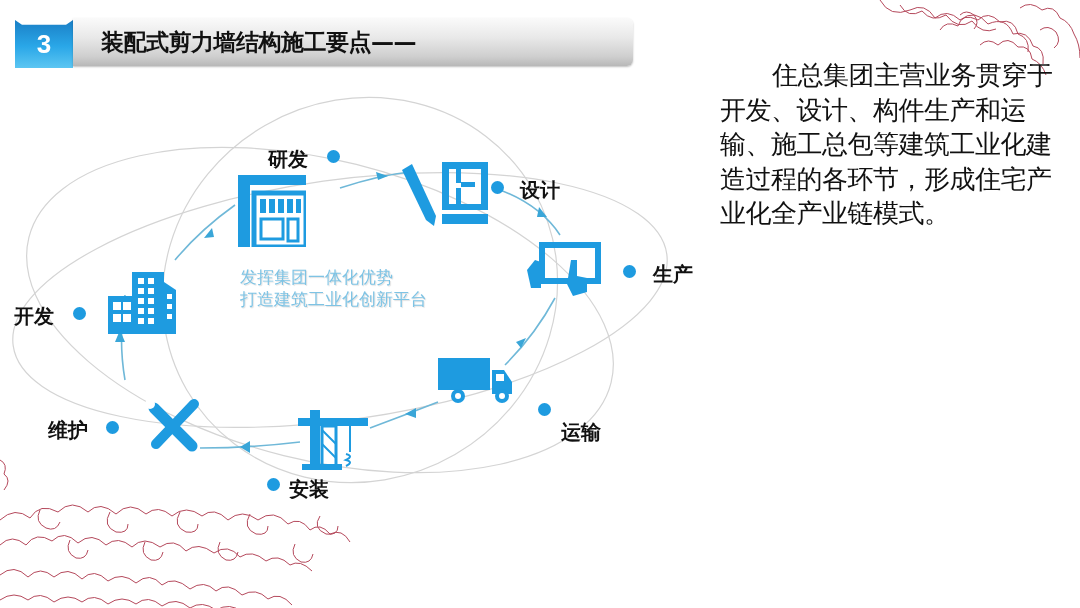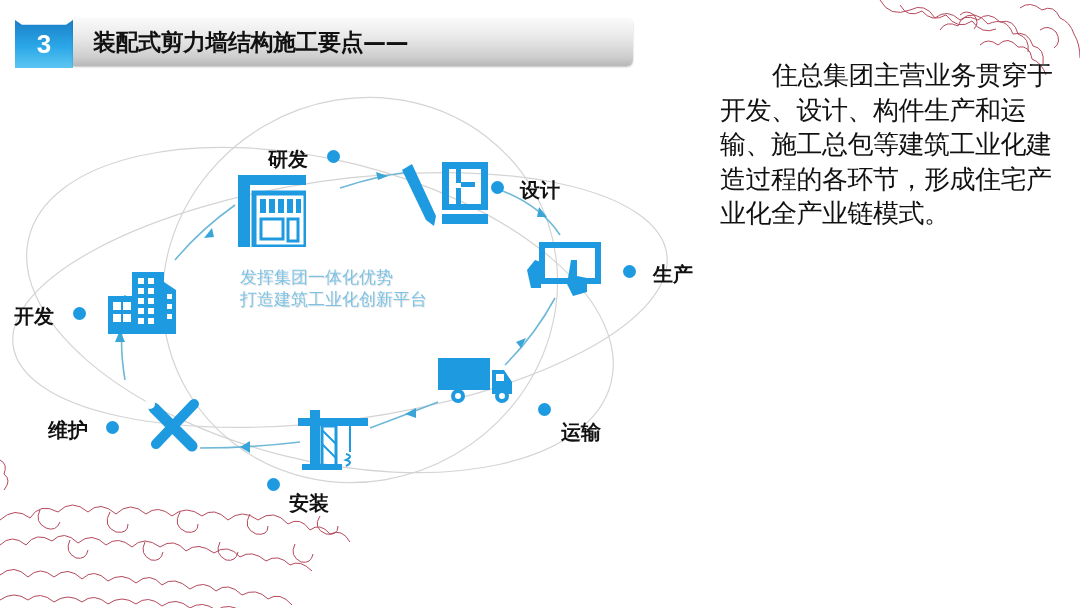--- a/index.html
+++ b/index.html
@@ -17,21 +17,21 @@
     color: #fff; font-weight: bold; font-size: 26px;
     display: flex; align-items: center; justify-content: center;
     font-family: "Liberation Sans", sans-serif;
     clip-path: polygon(0 0, 12% 10%, 88% 10%, 100% 0, 100% 100%, 0 100%);
   }
   .title-bar {
     position: absolute; left: 58px; top: 0; width: 560px; height: 48px;
     border-radius: 0 6px 6px 0;
     background: linear-gradient(180deg, #fafafa 0%, #e9e9e9 40%, #cfcfcf 80%, #b8b8b8 100%);
     box-shadow: 0 1px 2px rgba(0,0,0,0.25);
-    display: flex; align-items: center; padding-left: 20px; box-sizing: border-box;
+    display: flex; align-items: center; padding-left: 28px; box-sizing: border-box;
     font-size: 23px; font-weight: bold; letter-spacing: -0.5px;
   }
   .title-main { color: #111; }
   .title-sub { color: #f4b48b; }
 
   .diagram { position: absolute; left: 0; top: 80px; width: 710px; height: 440px; }
   .diagram svg { position: absolute; left: 0; top: 0; }
 
   .label {
     position: absolute; font-size: 20px; font-weight: bold; color: #111;
@@ -179,21 +179,21 @@
         <circle cx="64" cy="40" r="7"></circle>
     </g>
     <g fill="#fff">
         <circle cx="20" cy="40" r="3"></circle>
         <circle cx="64" cy="40" r="3"></circle>
         <rect x="58" y="18" width="8" height="7"></rect>
       </g>
   </svg>
 
   <span class="dot" style="left:267px;top:398px"></span>
-  <span class="label" style="left:289px;top:410px">安装</span>
+  <span class="label" style="left:289px;top:396px">安装</span>
   <svg class="icon" style="left:298px;top:330px" width="70" height="62" viewBox="0 0 70 62">
     <g fill="#1e9be0">
       <rect x="0" y="8" width="70" height="8"></rect>
       <rect x="12" y="0" width="10" height="56"></rect>
       <rect x="4" y="54" width="40" height="6"></rect>
       <rect x="24" y="16" width="14" height="40" fill="none" stroke="#1e9be0" stroke-width="3"></rect>
     </g>
     <g stroke="#1e9be0" stroke-width="2" fill="none">
       <line x1="24" y1="20" x2="38" y2="34"></line>
         <line x1="24" y1="34" x2="38" y2="48"></line>

